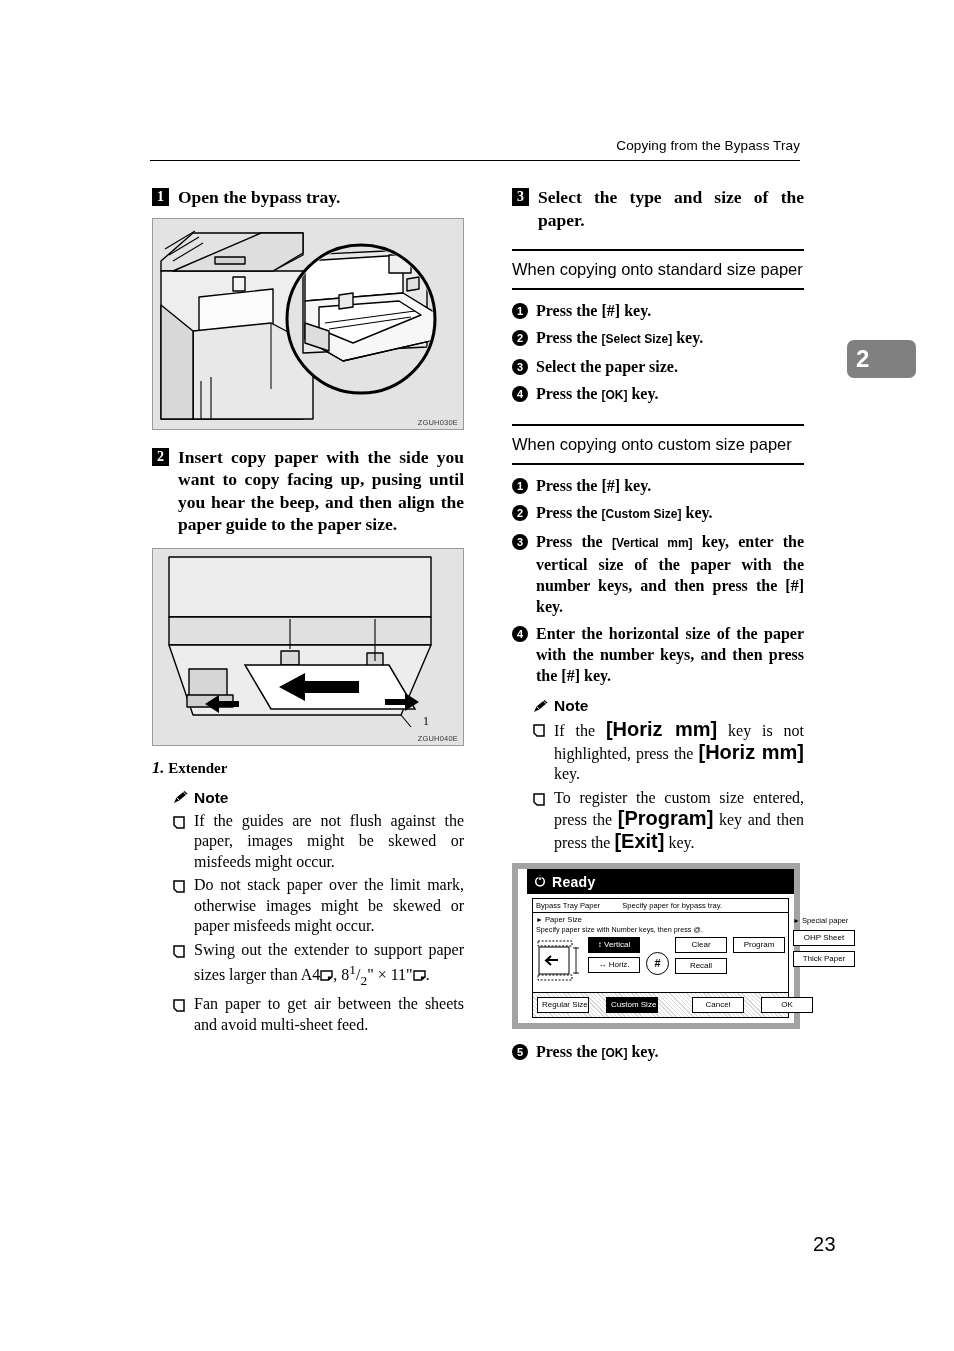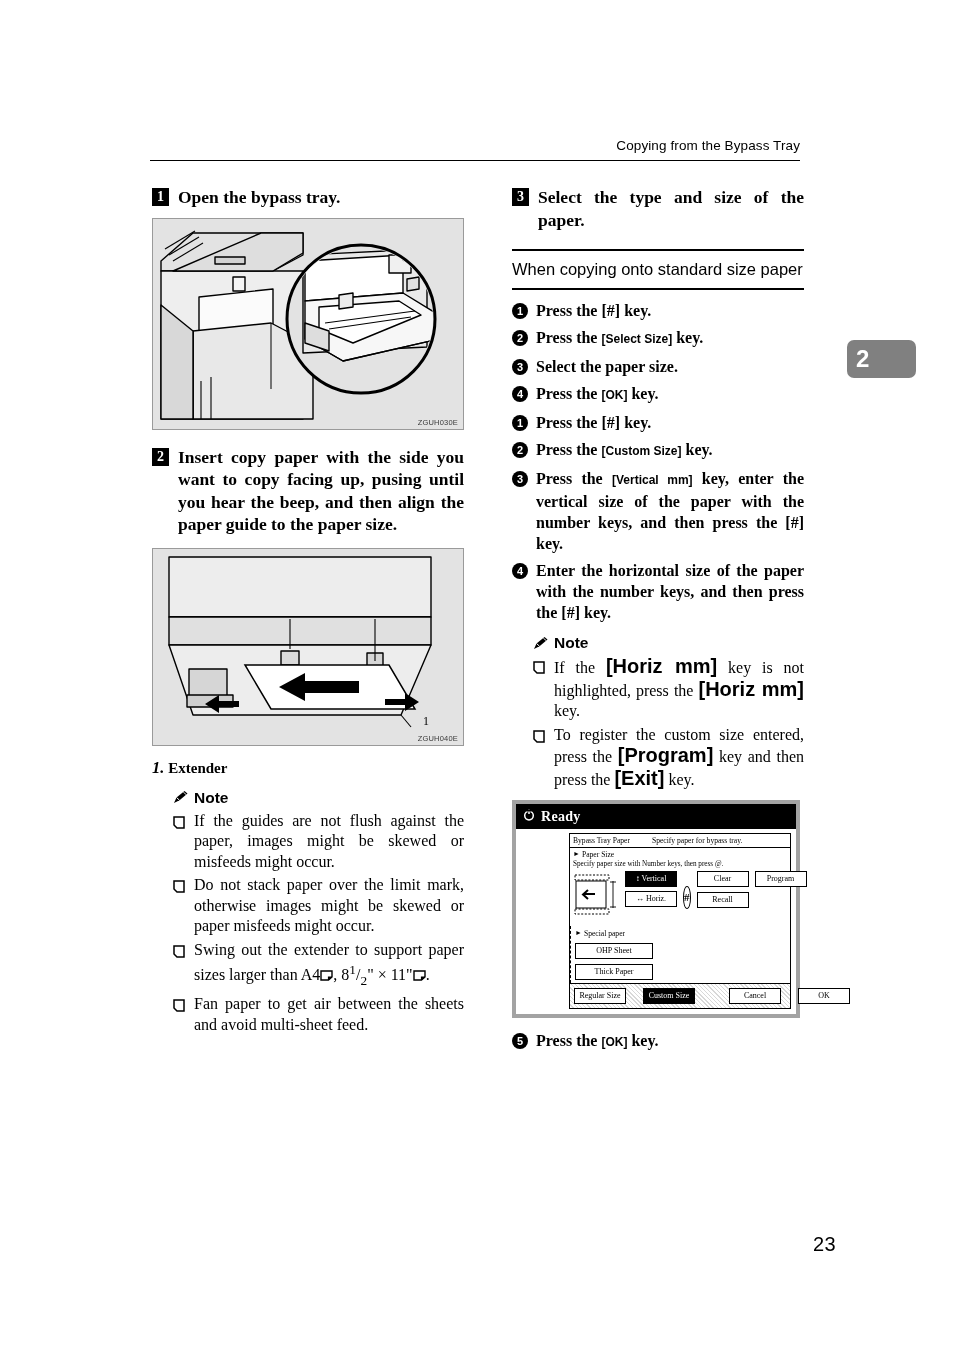--- a/index.html
+++ b/index.html
@@ -170,46 +170,47 @@
     font-family: "Liberation Sans", sans-serif;
     font-size: 7.5px;
     letter-spacing: .2px;
     color: #3a3a3a;
   }
 
   
   .lcd {
     margin-top: 10px;
     width: 288px;
-    border: 4px solid #a3a3a3;
+    border: 6px solid #a3a3a3;
     background: #fff;
-    font-family: Liberation Serif, serif;
+    font-family: Liberation Sans, sans-serif;
     position: relative;
+    padding-left: 9px;
   }
   .lcd-title {
     background: #000; color: #fff;
     height: 25px;
     display: flex; align-items: center;
     padding-left: 7px;
     gap: 6px;
     font-size: 14px;
     font-weight: 700;
     letter-spacing: .3px;
   }
   .lcd-body { padding: 4px 5px 5px 5px; }
-  .lcd-frame { border: 1.4px solid #000; margin-left: 48px; }
+  .lcd-frame { border: 1.4px solid #000; }
   .lcd-row1 {
     display: flex;
     border-bottom: 1.2px solid #000;
     font-size: 7.6px;
     padding: 2px 3px;
     align-items: baseline;
     gap: 22px;
   }
-  .lcd-main { display: flex; flex-direction: column; }
+  .lcd-main { display: flex; }
   .lcd-left { flex: 1; padding: 2px 3px 3px 3px; }
   .lcd-right {
     width: 86px;
     border-left: 1.3px dashed #000;
     padding: 3px 3px 3px 4px;
   }
   .lcd-lbl { font-size: 7.6px; display: flex; align-items: center; gap: 2px; }
   .lcd-hint { font-size: 7.2px; margin: 1px 0 3px 0; }
   .tri { font-size: 7px; line-height: 1; }
   .lcd-ctrl { display: flex; gap: 6px; align-items: flex-start; }
@@ -456,20 +457,25 @@
         <div class="substep">
           <div class="substep-num">3</div>
           <div class="substep-text"><span>Select the paper size.</span></div>
         </div>
         <div class="substep">
           <div class="substep-num">4</div>
           <div class="substep-text"><span>Press the </span><span class="key">[OK]</span><span> key.</span></div>
         </div>
       </div>
 
+    <div class="subhead-wrap">
+      <div class="subhead-rule-top"></div>
+      <div class="subhead">When copying onto custom size paper</div>
+      <div class="subhead-rule-bot"></div>
+    </div>
 
     <div id="cus-steps">
         <div class="substep">
           <div class="substep-num">1</div>
           <div class="substep-text"><span>Press the </span><span class="key-serif">[#]</span><span> key.</span></div>
         </div>
         <div class="substep">
           <div class="substep-num">2</div>
           <div class="substep-text"><span>Press the </span><span class="key">[Custom Size]</span><span> key.</span></div>
         </div>

